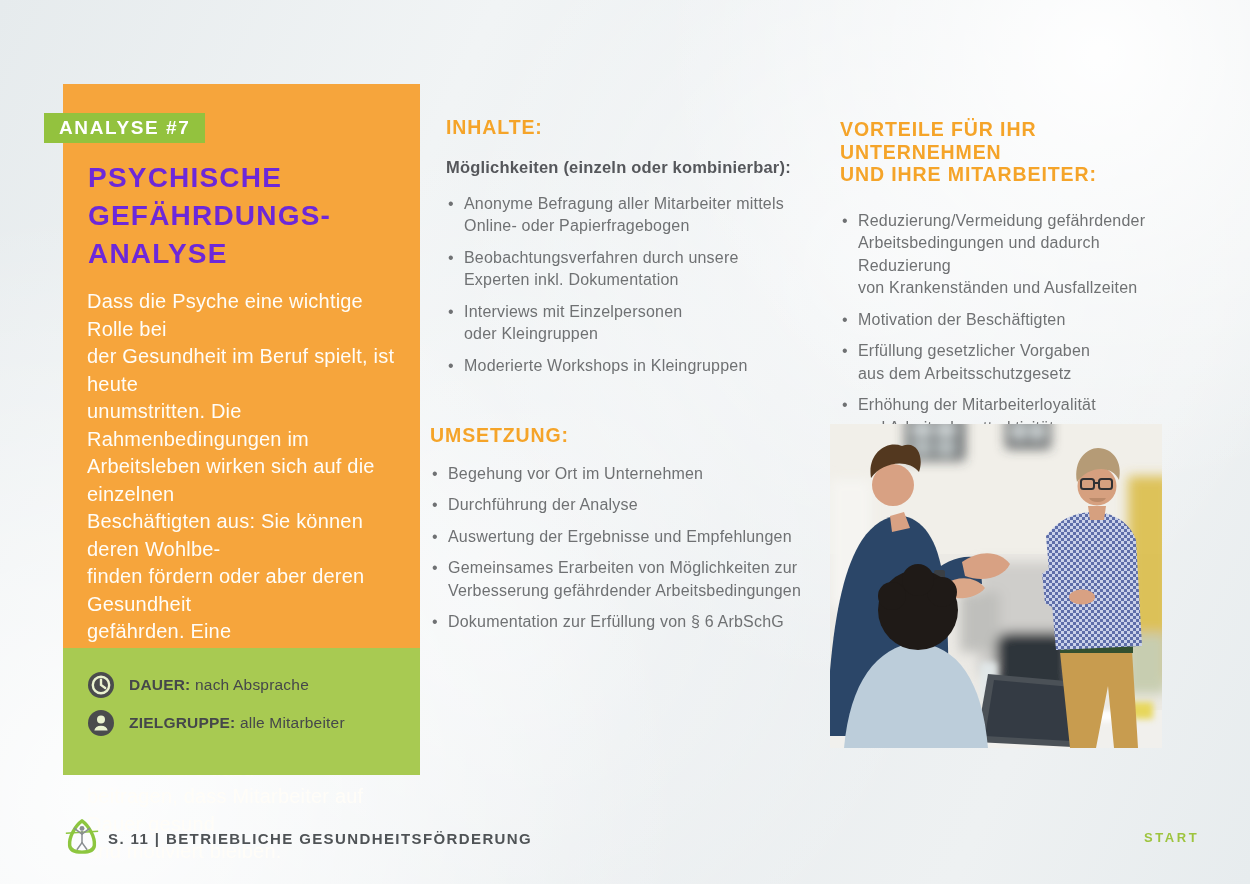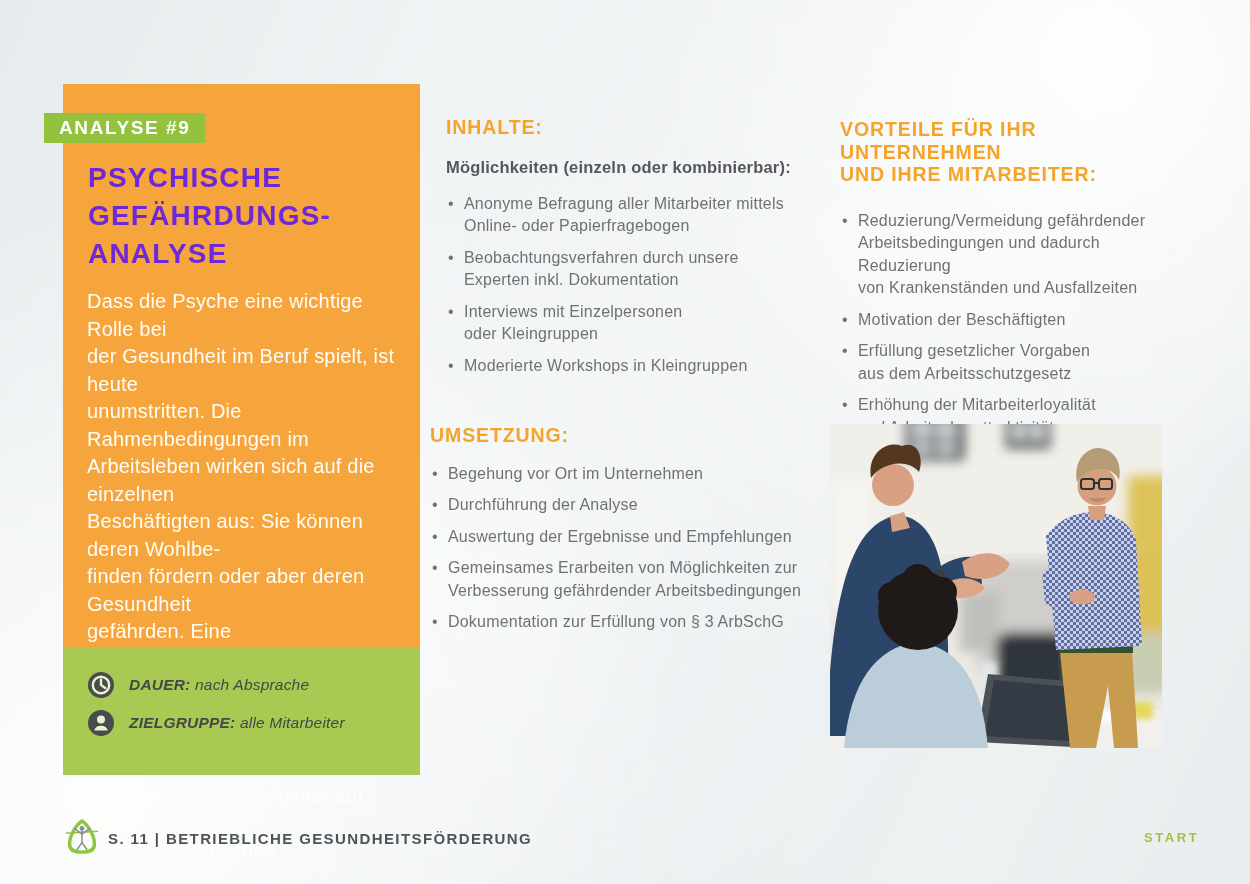--- a/index.html
+++ b/index.html
@@ -24,21 +24,21 @@
   .title{position:absolute;left:24px;top:74px;margin:1px;color:#6d28d9;font-size:28px;font-weight:bold;
     letter-spacing:1.2px;line-height:38px;}
   .intro{position:absolute;left:24px;top:204px;width:315px;margin:0;color:#fffdf8;
     font-size:20px;line-height:27.5px;letter-spacing:.2px;}
 
   
   .meta-panel{position:absolute;left:63px;top:648px;width:357px;height:127px;background:#A8CA52;
     box-sizing:border-box;padding:24px 0 0 25px;}
   .meta-row{display:flex;align-items:center;gap:15px;margin-bottom:12px;}
   .meta-icon{width:26px;height:26px;flex:0 0 26px;}
-  .meta-text{font-style:italic;font-size:15.5px;color:#45474A;letter-spacing:.2px;}
+  .meta-text{font-size:15.5px;color:#45474A;letter-spacing:.2px;}
   .meta-text b{font-weight:bold;}
 
   
   .sec-heading{margin:0;color:#F5A429;font-size:19.5px;font-weight:bold;letter-spacing:.9px;line-height:22.5px;}
   .subhead{margin:19px 0 0 0;color:#55575B;font-size:16.5px;font-weight:bold;letter-spacing:.2px;}
   ul.blist{list-style:none;margin:16px 0 0 0;padding:0;}
   ul.blist li{position:relative;padding-left:18px;margin:0 0 9px 0;color:#6F7173;
     font-size:16px;line-height:22.5px;letter-spacing:.2px;white-space:pre-line;}
   ul.blist li::before{content:"•";position:absolute;left:2px;top:0;color:#6F7173;}
 
@@ -57,21 +57,21 @@
     font-weight:bold;letter-spacing:1.4px;}
   .start-link{position:absolute;left:1144px;top:830px;color:#9EC43E;font-size:13px;
     font-weight:bold;letter-spacing:2.6px;text-decoration:none;cursor:pointer;}
 </style>
 </head>
 <body>
 
 <div class="page">
 
   <aside class="left-panel">
-    <div class="badge">ANALYSE #9</div>
+    <div class="badge">ANALYSE #7</div>
     <h1 class="title pre">PSYCHISCHE
 GEFÄHRDUNGS-
 ANALYSE</h1>
     <p class="intro pre">Dass die Psyche eine wichtige Rolle bei
 der Gesundheit im Beruf spielt, ist heute
 unumstritten. Die Rahmenbedingungen im
 Arbeitsleben wirken sich auf die einzelnen
 Beschäftigten aus: Sie können deren Wohlbe-
 finden fördern oder aber deren Gesundheit
 gefährden. Eine Gefährdungsanalyse bietet die
@@ -119,21 +119,21 @@
   </section>
 
   <section class="col-umsetzung">
     <h2 class="sec-heading">UMSETZUNG:</h2>
     <ul class="blist">
       <li>Begehung vor Ort im Unternehmen</li>
       <li>Durchführung der Analyse</li>
       <li>Auswertung der Ergebnisse und Empfehlungen</li>
       <li>Gemeinsames Erarbeiten von Möglichkeiten zur
 Verbesserung gefährdender Arbeitsbedingungen</li>
-      <li>Dokumentation zur Erfüllung von § 3 ArbSchG</li>
+      <li>Dokumentation zur Erfüllung von § 6 ArbSchG</li>
     </ul>
   </section>
 
   <section class="col-vorteile">
     <h2 class="sec-heading pre">VORTEILE FÜR IHR UNTERNEHMEN
 UND IHRE MITARBEITER:</h2>
     <ul class="blist">
       <li>Reduzierung/Vermeidung gefährdender
 Arbeitsbedingungen und dadurch Reduzierung
 von Krankenständen und Ausfallzeiten</li>

